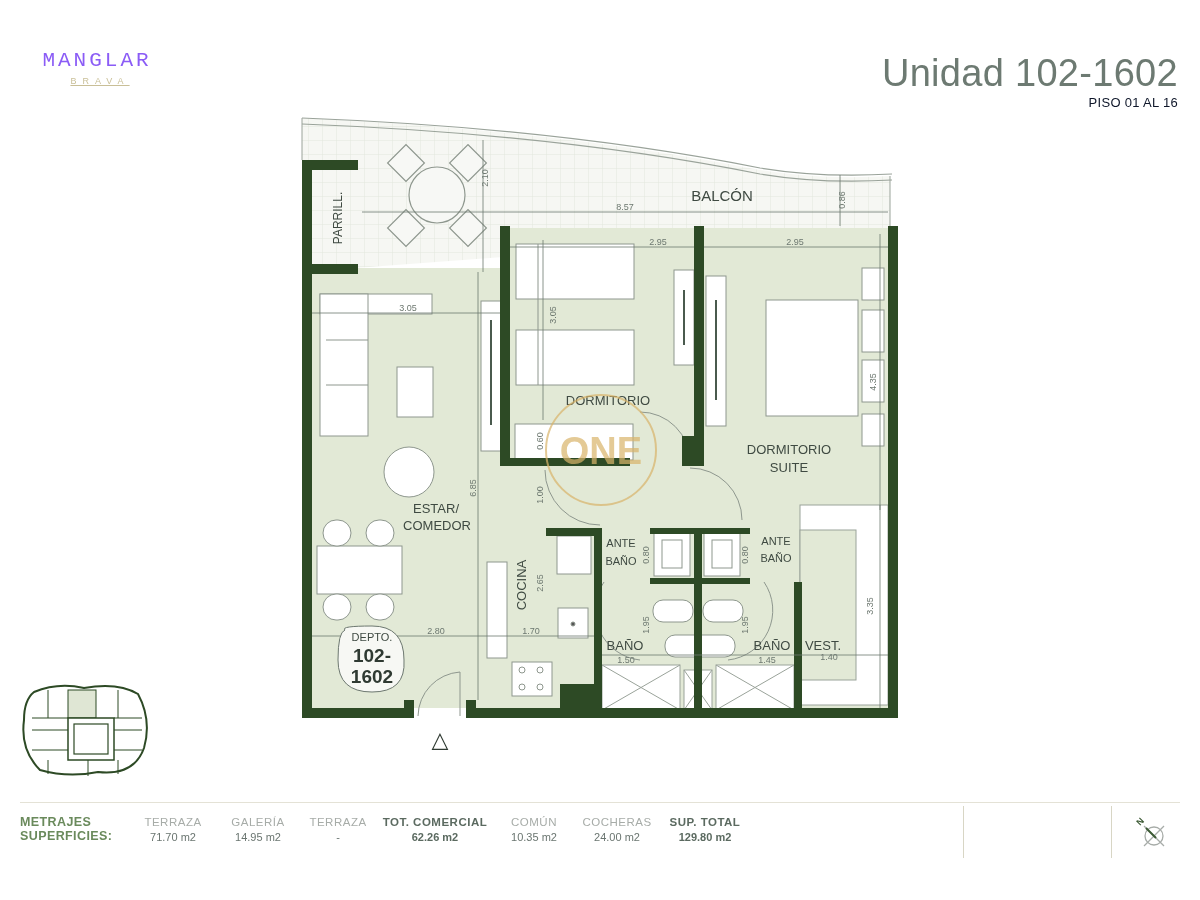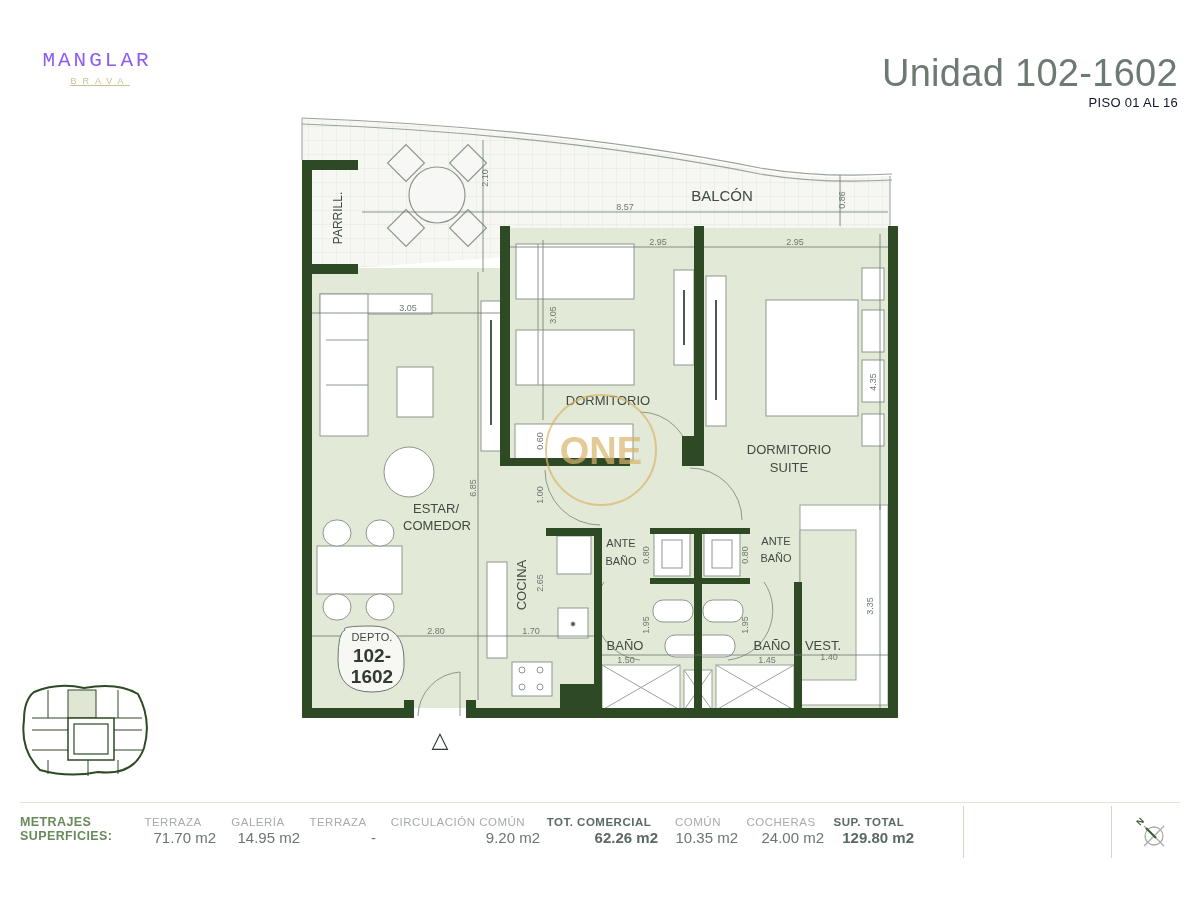--- a/index.html
+++ b/index.html
@@ -9,21 +9,21 @@
   .brand-sub { font-size:9px; letter-spacing:6px; color:#c9bf97; margin-top:4px; padding-left:6px;text-decoration:underline; }
   .unit-title { position:absolute; right:22px; top:52px; font-size:38px; color:#6d7a72; font-weight:400; letter-spacing:0.3px; }
   .floor-range { position:absolute; right:22px; top:95px; font-size:13px; color:#0f172a; letter-spacing:0.3px; }
   .plan { position:absolute; left:0; top:0; }
   .keyplan { position:absolute; left:18px; top:680px; }
   .divider { position:absolute; left:20px; right:20px; top:802px; height:1px; background:#e4e2d6; }
   .metrics { position:absolute; left:20px; top:815px; height:50px; display:flex; align-items:flex-start; }
   .m-label { font-size:12.5px; font-weight:700; color:#6a8a5c; line-height:14px; letter-spacing:0.4px; width:110px; }
   .m-col { text-align:center; font-size:11.5px; line-height:15px; }
   .m-col .h { color:#a7aca8; letter-spacing:0.5px; }
-  .m-col .v { color:#6a7570; font-size:15px;text-align:right; }
+  .m-col .v { color:#6a7570; font-size:11px; }
   .m-col.bold .h { color:#5b6a60; font-weight:700; }
   .m-col.bold .v { color:#5b6a60; font-weight:700; }
   .vsep { position:absolute; top:806px; width:1px; height:52px; background:#d8d6c5; }
   .rooms text { font-family:"Liberation Sans", sans-serif; }
 </style>
 </head>
 <body>
 
 <div class="brand">
   <div class="brand-name">MANGLAR</div>
@@ -273,24 +273,20 @@
     <div class="v">71.70 m2</div>
   </div>
   <div class="m-col" style="width:84px">
     <div class="h">GALERÍA</div>
     <div class="v">14.95 m2</div>
   </div>
   <div class="m-col" style="width:76px">
     <div class="h">TERRAZA</div>
     <div class="v">-</div>
   </div>
-  <div class="m-col" style="width:164px">
-    <div class="h">CIRCULACIÓN COMÚN</div>
-    <div class="v">9.20 m2</div>
-  </div>
   <div class="m-col bold" style="width:118px">
     <div class="h">TOT. COMERCIAL</div>
     <div class="v">62.26 m2</div>
   </div>
   <div class="m-col" style="width:80px">
     <div class="h">COMÚN</div>
     <div class="v">10.35 m2</div>
   </div>
   <div class="m-col" style="width:86px">
     <div class="h">COCHERAS</div>

